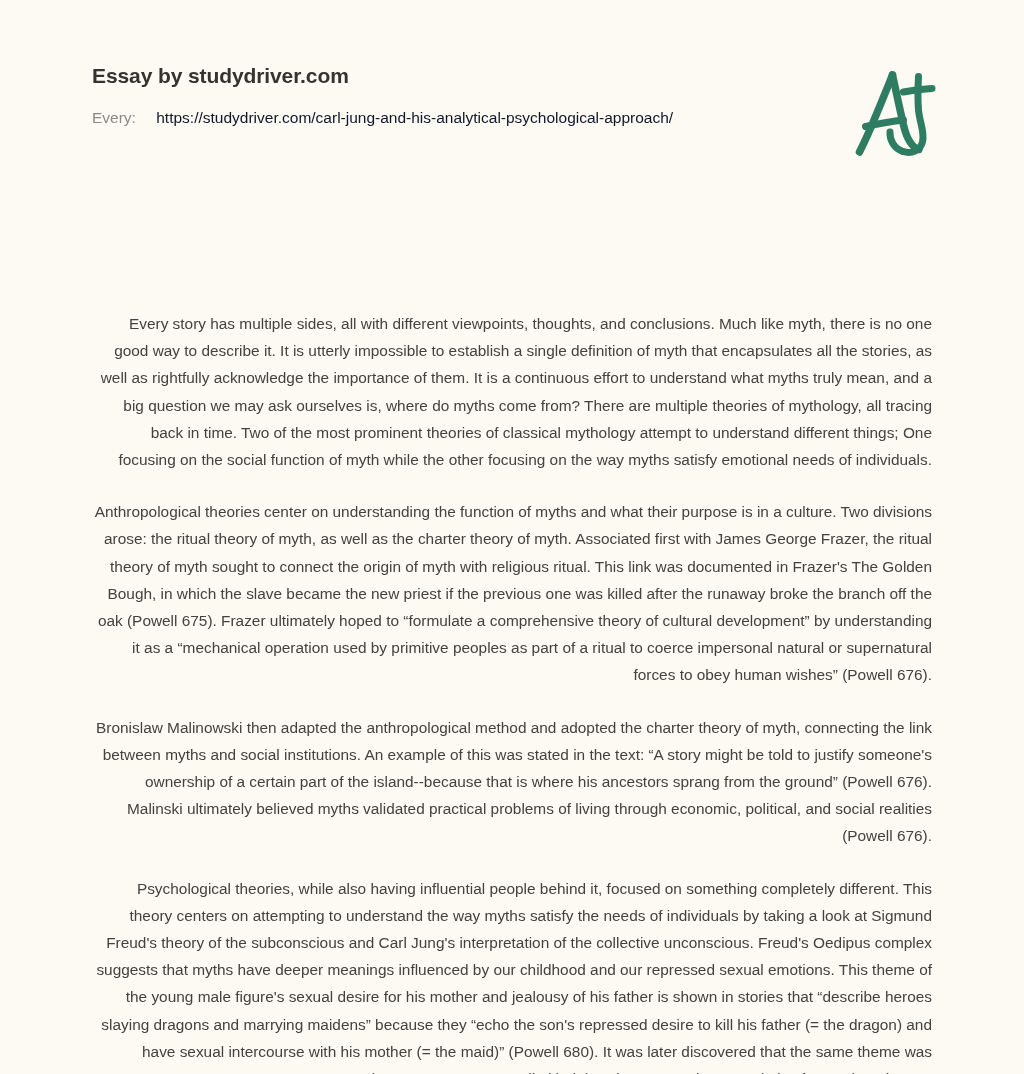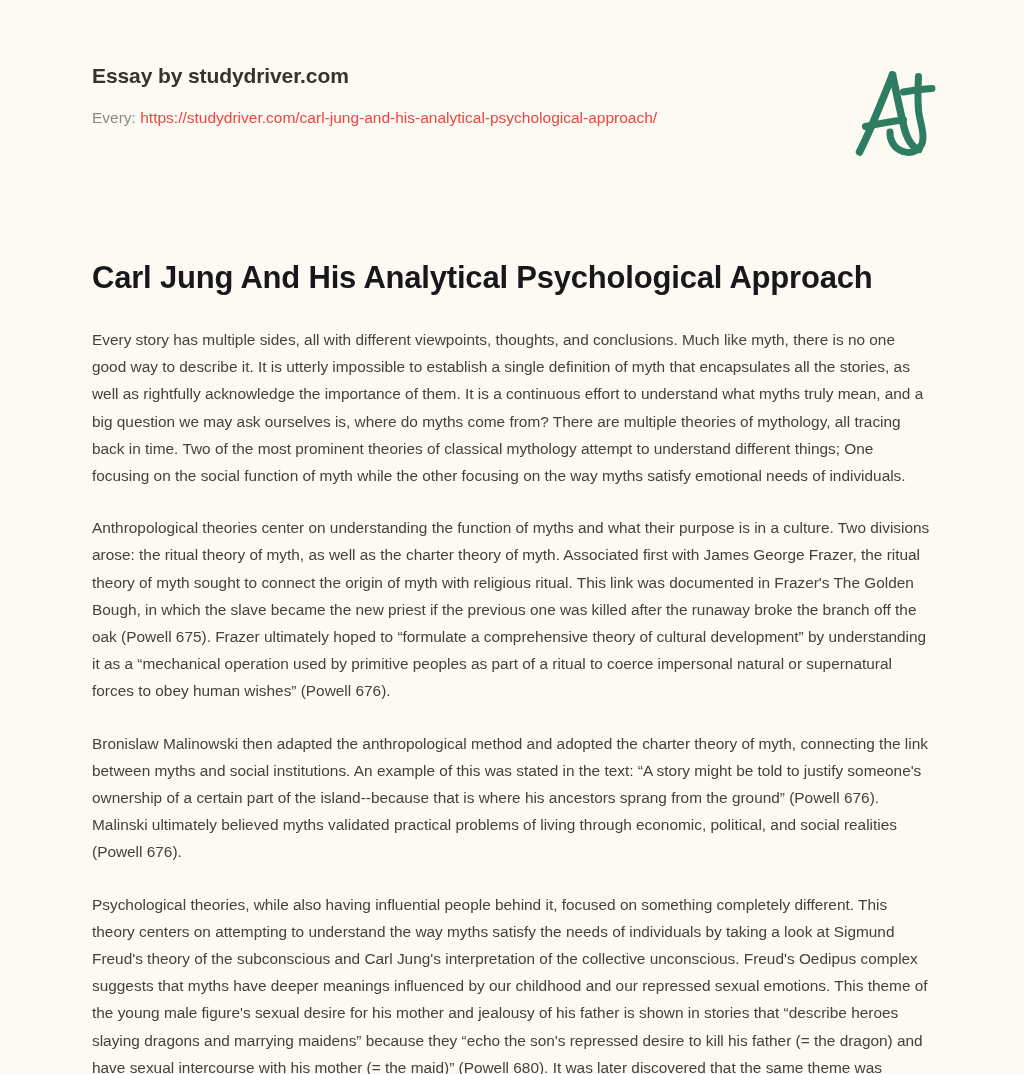--- a/index.html
+++ b/index.html
@@ -41,22 +41,23 @@
     margin-top: 19px;
     font-size: 15.5px;
     color: #8d8a85;
     line-height: 1.3;
     white-space: nowrap;
   }
   .source-label {
     color: #8d8a85;
   }
   .source-url {
-    color: #ef4444;
+    color: #0f172a;
     text-decoration: none;
+    margin-left: 16px;
   }
 
   
   .logo {
     position: absolute;
     right: 72px;
     top: 58px;
     width: 112px;
     height: 112px;
   }
@@ -80,25 +81,25 @@
   }
 
   
   .body-copy {
     position: absolute;
     left: 92px;
     top: 310px;
     width: 840px;
   }
   .body-copy p {
-    margin: 16px 0 25px 0;
+    margin: 0 0 25px 0;
     font-size: 15.4px;
     line-height: 27.2px;
     color: #44423f;
-    text-align: left;
+    text-align: right;
   }
   .body-copy p:last-child {
     margin-bottom: 0;
   }
 </style>
 </head>
 <body>
 
 <div class="page">
 
@@ -123,21 +124,20 @@
         <path d="M63.5 34 C71 32.5, 82 31, 92 30.5" stroke-width="7"></path>
 
         <path d="M78.5 18.5 C78 28, 77.5 40, 78.5 52 C79.5 64, 85 74, 82.5 84
                  C80.5 92, 72 96.5, 63 93.5" stroke-width="7"></path>
 
         <path d="M63 93.5 C54 90.5, 49.5 82, 50 74" stroke-width="7"></path>
       </g>
     </svg>
   </div>
 
-  <h1 class="doc-title">Carl Jung And His Analytical Psychological Approach</h1>
 
   <div class="body-copy">
     <p>Every story has multiple sides, all with different viewpoints, thoughts, and conclusions. Much like myth, there is no one good way to describe it. It is utterly impossible to establish a single definition of myth that encapsulates all the stories, as well as rightfully acknowledge the importance of them. It is a continuous effort to understand what myths truly mean, and a big question we may ask ourselves is, where do myths come from? There are multiple theories of mythology, all tracing back in time. Two of the most prominent theories of classical mythology attempt to understand different things; One focusing on the social function of myth while the other focusing on the way myths satisfy emotional needs of individuals.</p>
     <p>Anthropological theories center on understanding the function of myths and what their purpose is in a culture. Two divisions arose: the ritual theory of myth, as well as the charter theory of myth. Associated first with James George Frazer, the ritual theory of myth sought to connect the origin of myth with religious ritual. This link was documented in Frazer's The Golden Bough, in which the slave became the new priest if the previous one was killed after the runaway broke the branch off the oak (Powell 675). Frazer ultimately hoped to “formulate a comprehensive theory of cultural development” by understanding it as a “mechanical operation used by primitive peoples as part of a ritual to coerce impersonal natural or supernatural forces to obey human wishes” (Powell 676).</p>
     <p>Bronislaw Malinowski then adapted the anthropological method and adopted the charter theory of myth, connecting the link between myths and social institutions. An example of this was stated in the text: “A story might be told to justify someone's ownership of a certain part of the island--because that is where his ancestors sprang from the ground” (Powell 676). Malinski ultimately believed myths validated practical problems of living through economic, political, and social realities (Powell 676).</p>
     <p>Psychological theories, while also having influential people behind it, focused on something completely different. This theory centers on attempting to understand the way myths satisfy the needs of individuals by taking a look at Sigmund Freud's theory of the subconscious and Carl Jung's interpretation of the collective unconscious. Freud's Oedipus complex suggests that myths have deeper meanings influenced by our childhood and our repressed sexual emotions. This theme of the young male figure's sexual desire for his mother and jealousy of his father is shown in stories that “describe heroes slaying dragons and marrying maidens” because they “echo the son's repressed desire to kill his father (= the dragon) and have sexual intercourse with his mother (= the maid)” (Powell 680). It was later discovered that the same theme was apparent in young women as well, titled the Electra complex. Freud also focused on dreams</p>
   </div>
 
 </div>
 

